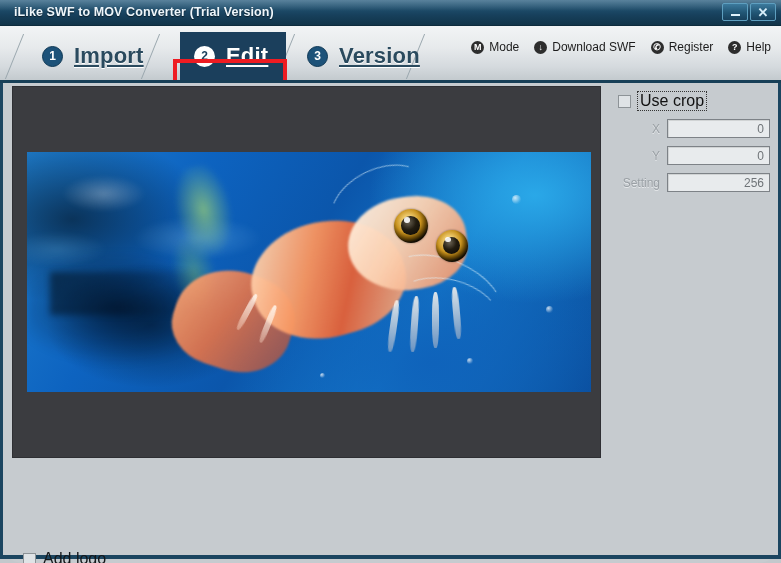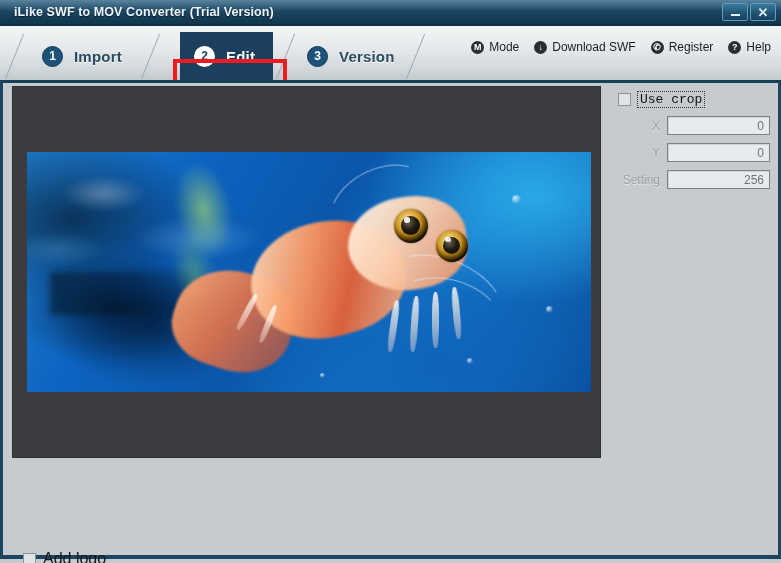--- a/index.html
+++ b/index.html
@@ -61,21 +61,21 @@
     display:flex;align-items:center;
     cursor:pointer;
   }
   .tab .num{
     width:21px;height:21px;border-radius:50%;
     display:flex;align-items:center;justify-content:center;
     font-size:12px;font-weight:bold;
     margin-right:11px;
     box-sizing:border-box;
   }
-  .tab .lbl{font-size:15px;font-weight:bold;letter-spacing:.2px;}
+  .tab .lbl{font-size:22px;font-weight:bold;letter-spacing:.2px;text-decoration:underline;}
   .tab.inactive .num{background:#1d5279;color:#fff;border:1px solid #0f3855;}
   .tab.inactive .lbl{color:#2a4a5e;text-shadow:0 1px 0 #fff;}
   .tab.active{
     background:#1b3f5c;
   }
   .tab.active .num{background:#fff;color:#1b3f5c;}
   .tab.active .lbl{color:#ffffff;}
 
   
   .slant{
@@ -227,21 +227,21 @@
   .chk{display:flex;align-items:center;gap:6px;}
   .box{
     width:13px;height:13px;background:#dfe3e6;
     border:1px solid #8d9397;
     box-sizing:border-box;
     display:inline-block;
     cursor:pointer;
   }
   .focuslbl{
     border:1px dotted #343434;padding:0 2px;
-    font-size:13px;color:#111;font-family:Liberation Mono, monospace;
+    font-size:16px;color:#111;
   }
   .lbl-dis{font-size:12px;color:#9aa0a5;text-shadow:0 1px 0 #e6e9eb;}
   .row{display:flex;align-items:center;margin-top:8px;}
   .row .cap{width:42px;text-align:right;margin-right:7px;}
   .fld{
     flex:1;height:19px;background:#e8ebed;
     border:1px solid #7d8287;
     box-shadow:inset 1px 1px 0 rgba(0,0,0,.10);
     box-sizing:border-box;
     text-align:right;

